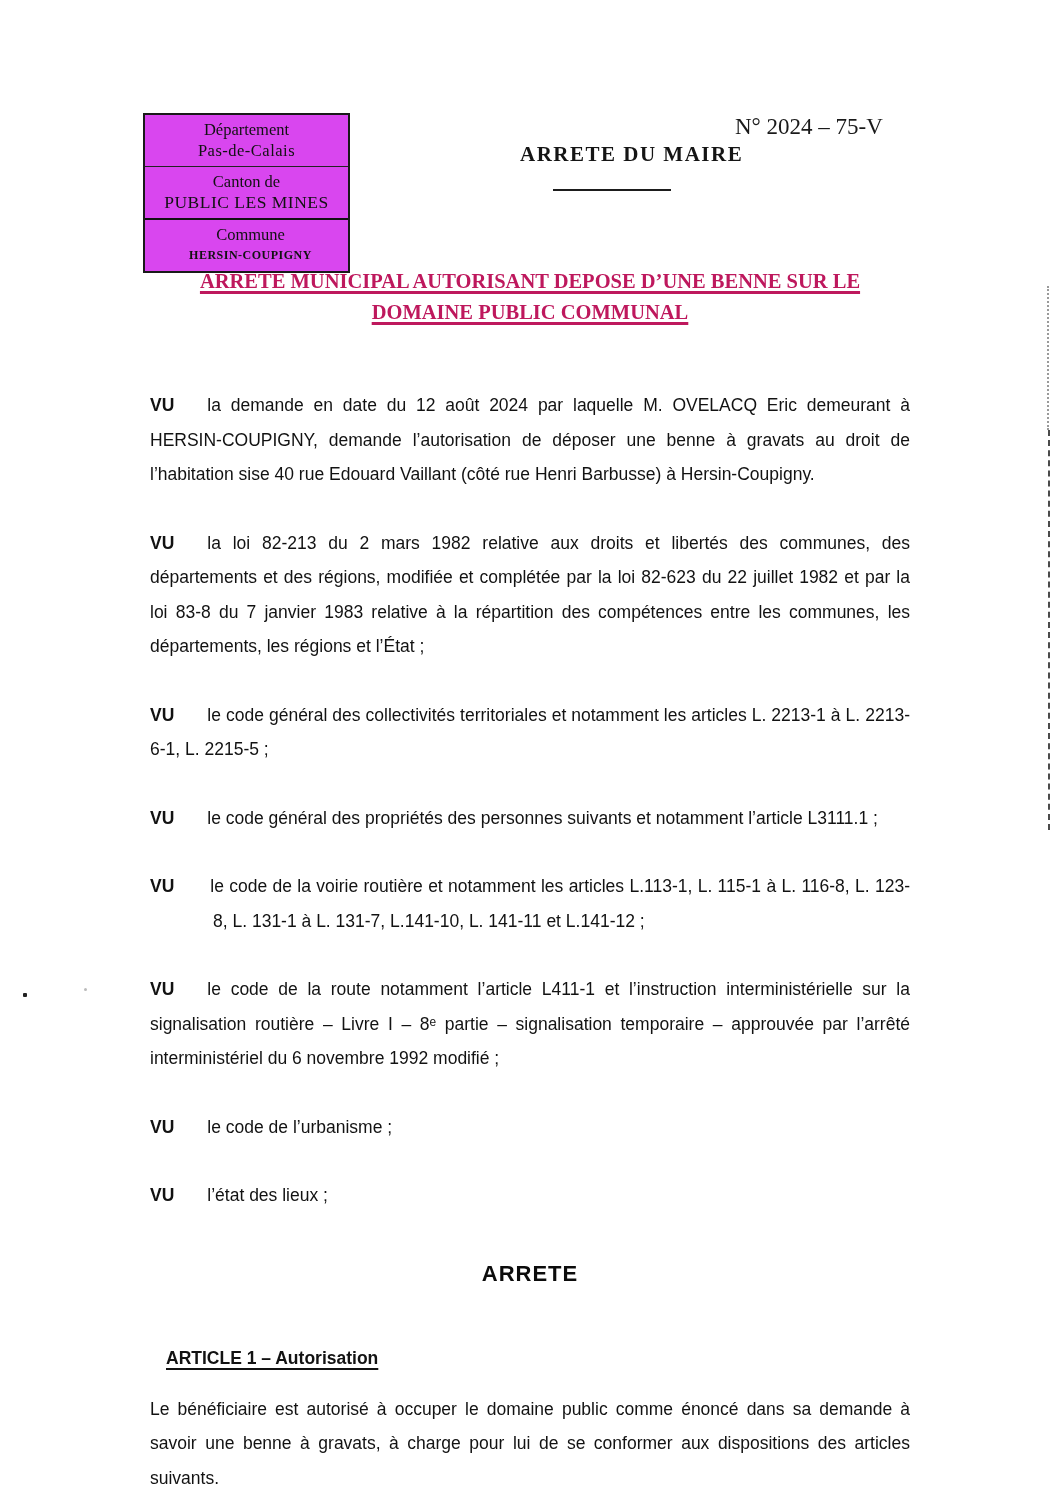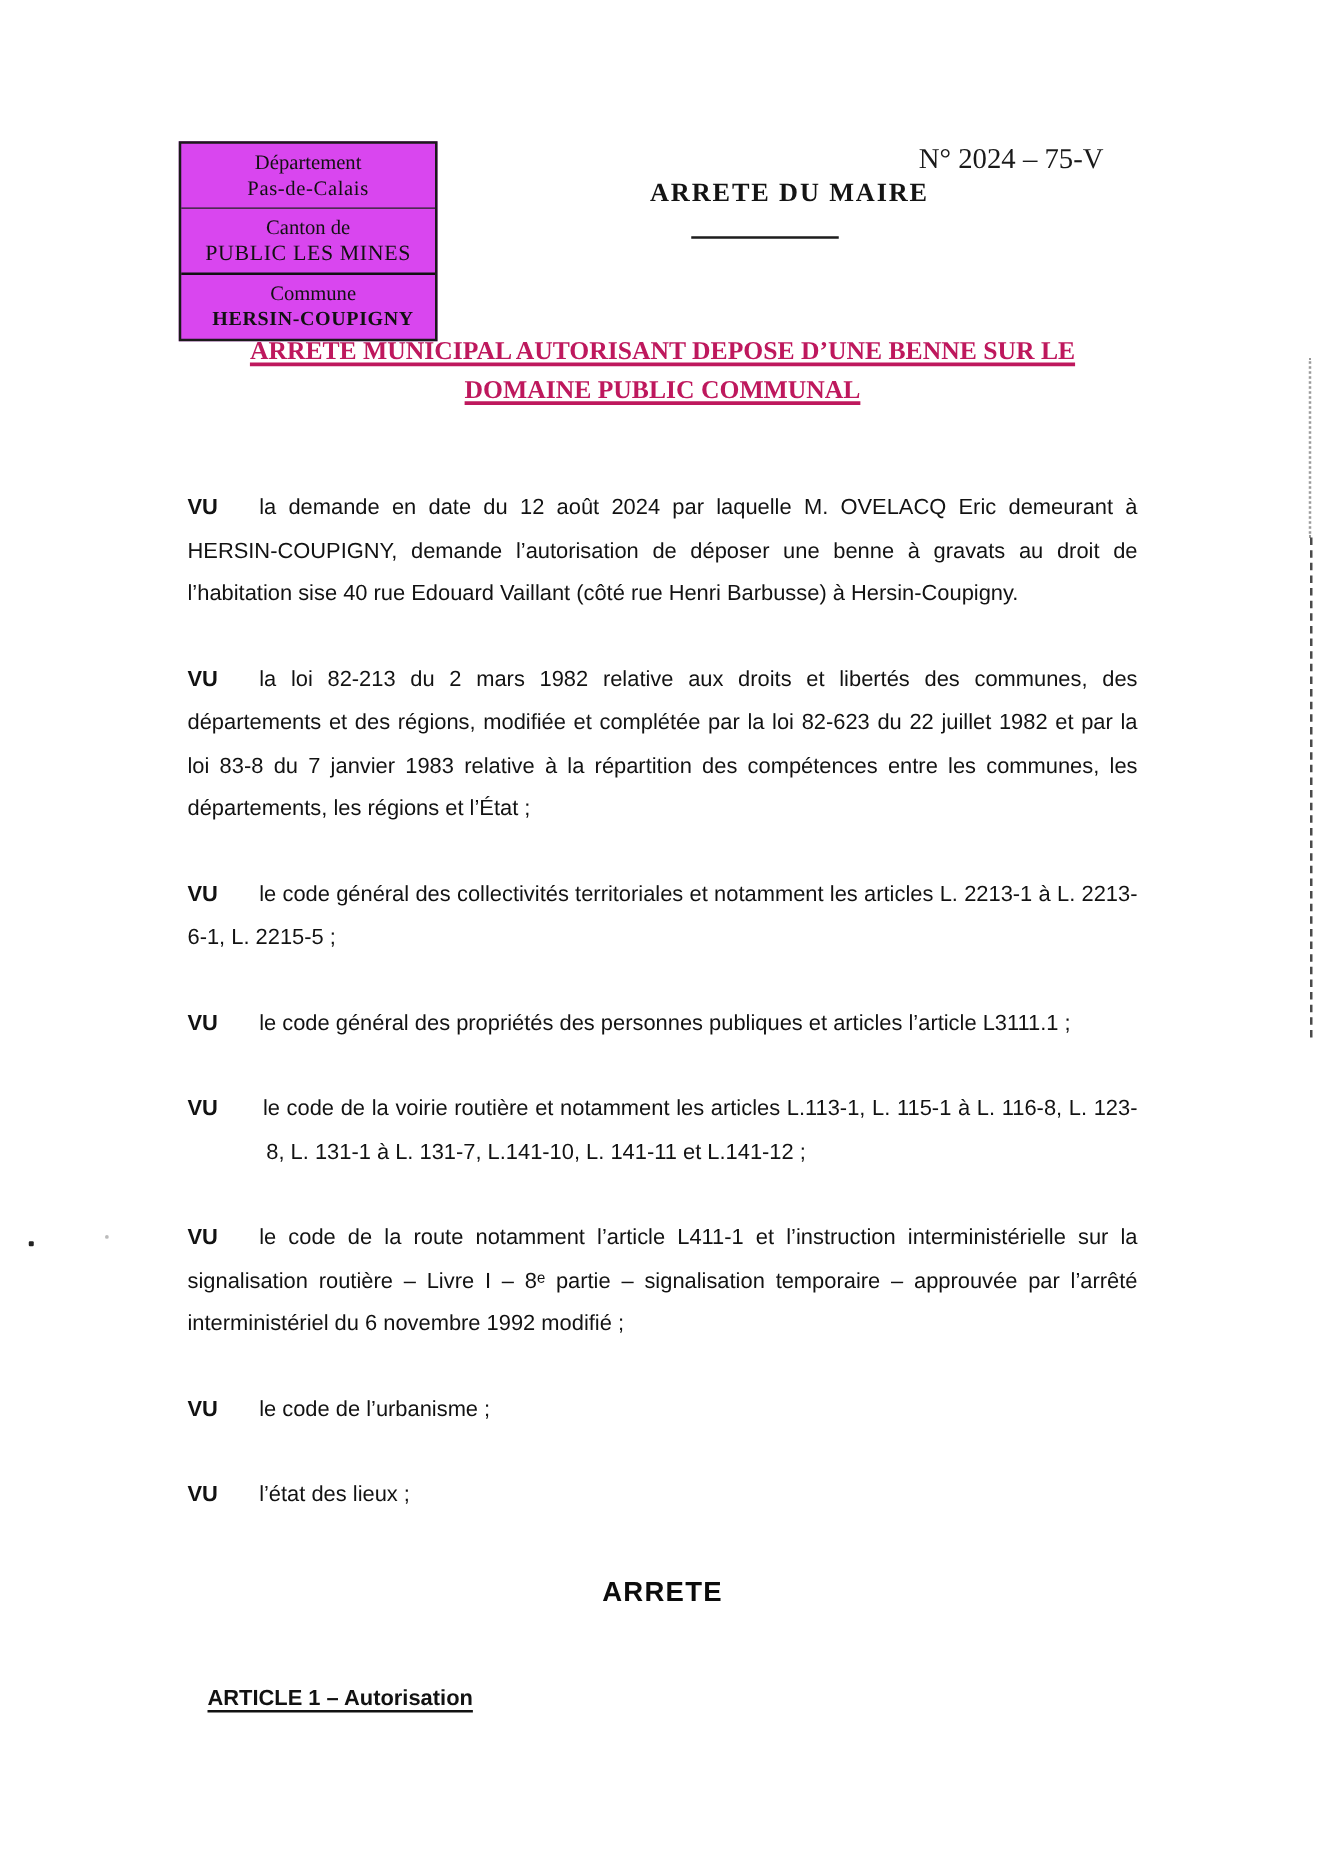--- a/index.html
+++ b/index.html
@@ -19,21 +19,21 @@
     border:2px solid #1a1a1a;
     font-family:"Liberation Serif", serif;
     text-align:center;
     background:#d946ef;
   }
   .info-box .cell{padding:4px 2px 5px;font-size:16.5px;line-height:21px;}
   .info-box .cell + .cell{border-top:1.5px solid #222;}
   .info-box .cell.last{border-top:2.5px solid #111;padding-left:10px;}
   .info-box .cell .l2{letter-spacing:.5px;}
   .info-box .cell.canton .l2{font-size:17.5px;}
-  .info-box .cell.commune .l2{font-weight:bold;font-size:16px;}
+  .info-box .cell.commune .l2{font-weight:bold;font-size:12px;}
 
   .doc-number{
     position:absolute;left:735px;top:114px;
     font-family:"Liberation Serif", serif;
     font-size:23px;color:#1a1a1a;white-space:nowrap;
   }
   .mayor-heading{
     position:absolute;left:520px;top:142px;width:212px;
     font-family:"Liberation Serif", serif;
     font-weight:bold;font-size:21px;letter-spacing:1.5px;
@@ -115,34 +115,35 @@
   </div>
 
   <div class="content">
 
     <p class="vu"><span class="vu-label">VU</span><span class="vu-gap"></span><span>la demande en date du 12 août 2024 par laquelle M. OVELACQ Eric demeurant à HERSIN-COUPIGNY, demande l’autorisation de déposer une benne à gravats au droit de l’habitation sise 40 rue Edouard Vaillant (côté rue Henri Barbusse) à Hersin-Coupigny.</span></p>
 
     <p class="vu"><span class="vu-label">VU</span><span class="vu-gap"></span><span>la loi 82-213 du 2 mars 1982 relative aux droits et libertés des communes, des départements et des régions, modifiée et complétée par la loi 82-623 du 22 juillet 1982 et par la loi 83-8 du 7 janvier 1983 relative à la répartition des compétences entre les communes, les départements, les régions et l’État ;</span></p>
 
     <p class="vu"><span class="vu-label">VU</span><span class="vu-gap"></span><span>le code général des collectivités territoriales et notamment les articles L. 2213-1 à L. 2213-6-1, L. 2215-5 ;</span></p>
 
-    <p class="vu"><span class="vu-label">VU</span><span class="vu-gap"></span><span>le code général des propriétés des personnes publiques et articles l’article L3111.1 ;</span></p>
+    <p class="vu"><span class="vu-label">VU</span><span class="vu-gap"></span><span>le code général des propriétés des personnes suivants et notamment l’article L3111.1 ;</span></p>
 
     <p class="vu hanging"><span class="vu-label">VU</span><span class="vu-gap"></span><span>le code de la voirie routière et notamment les articles L.113-1, L. 115-1 à L. 116-8, L. 123-8, L. 131-1 à L. 131-7, L.141-10, L. 141-11 et L.141-12 ;</span></p>
 
     <p class="vu"><span class="vu-label">VU</span><span class="vu-gap"></span><span>le code de la route notamment l’article L411-1 et l’instruction interministérielle sur la signalisation    routière – Livre I – 8ᵉ partie – signalisation temporaire – approuvée par l’arrêté interministériel du 6 novembre 1992 modifié ;</span></p>
 
     <p class="vu"><span class="vu-label">VU</span><span class="vu-gap"></span><span>le code de l’urbanisme ;</span></p>
 
     <p class="vu"><span class="vu-label">VU</span><span class="vu-gap"></span><span>l’état des lieux ;</span></p>
 
     <div class="arrete-heading">ARRETE</div>
 
     <div class="article">
       <p class="article-heading">ARTICLE 1 – Autorisation</p>
+      <p class="article-body">Le bénéficiaire est autorisé à occuper le domaine public comme énoncé dans sa demande à savoir une benne à gravats, à charge pour lui de se conformer aux dispositions des articles suivants.</p>
     </div>
 
   </div>
 
   <div class="artifact edge-dots"></div>
   <div class="artifact edge-dash"></div>
   <div class="artifact speck-1"></div>
   <div class="artifact speck-2"></div>
 
 </div>

